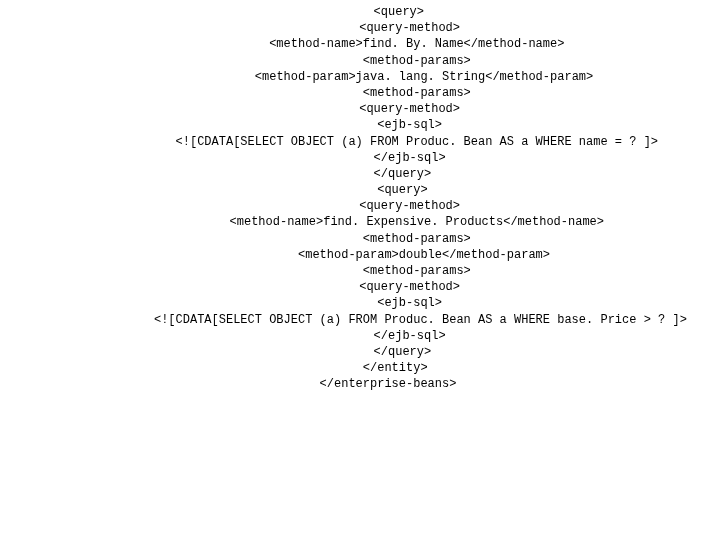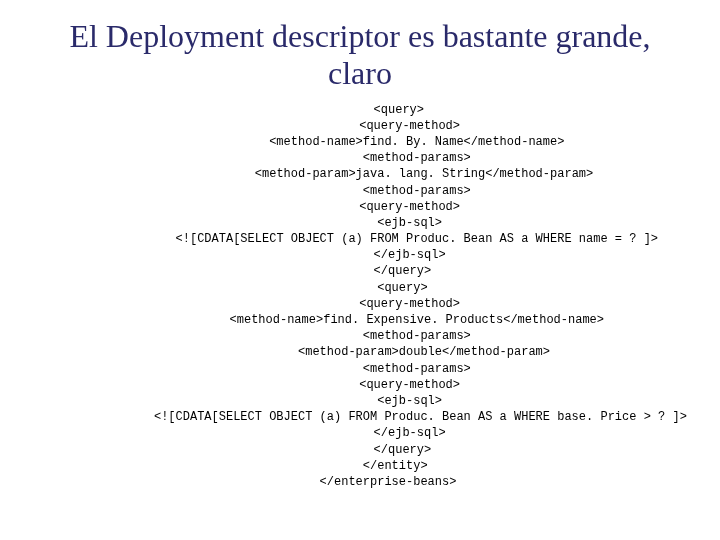--- a/index.html
+++ b/index.html
@@ -33,21 +33,20 @@
     line-height: 1.35;
     margin-left: 56px;
     margin-top: 4px;
     text-align: center;
   }
 </style>
 </head>
 <body>
 
 <div class="slide">
-  <h1 class="title">El Deployment descriptor es bastante grande, claro</h1>
   <div class="code">   &lt;query&gt;
       &lt;query-method&gt;
         &lt;method-name&gt;find. By. Name&lt;/method-name&gt;
         &lt;method-params&gt;
           &lt;method-param&gt;java. lang. String&lt;/method-param&gt;
         &lt;method-params&gt;
       &lt;query-method&gt;
       &lt;ejb-sql&gt;
         &lt;![CDATA[SELECT OBJECT (a) FROM Produc. Bean AS a WHERE name = ? ]&gt;
       &lt;/ejb-sql&gt;

